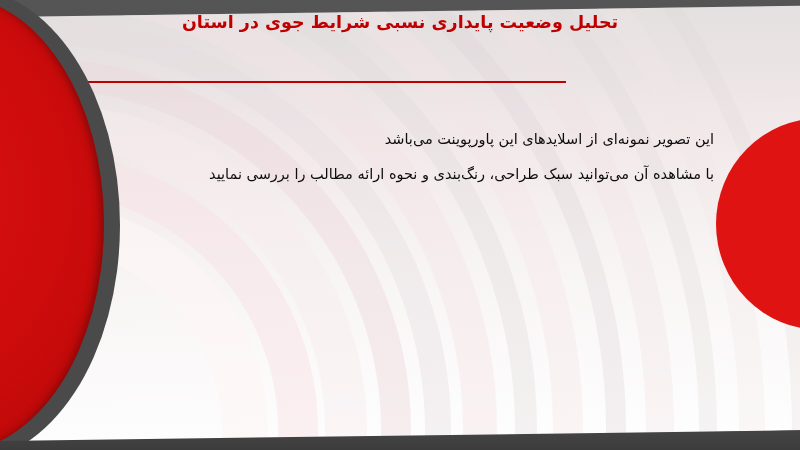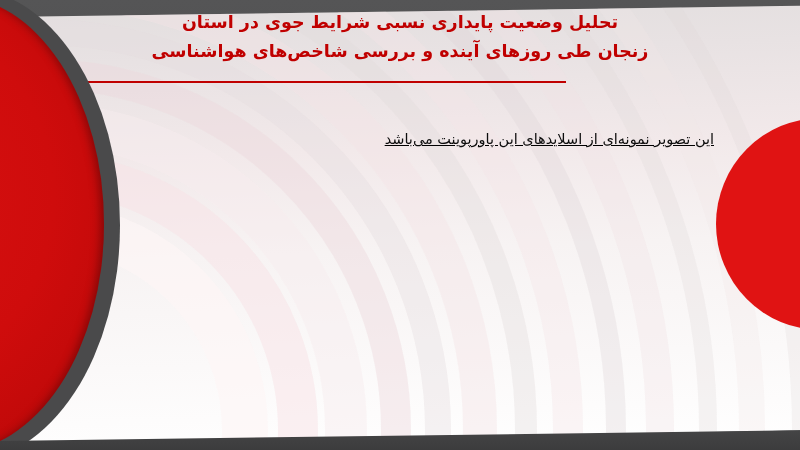--- a/index.html
+++ b/index.html
@@ -113,21 +113,20 @@
   }
 
   
   .body-wrap {
     position: absolute;
     right: 115px;
     top: 122px;
     width: 560px;
     direction: rtl;
     text-align: right;
-    text-decoration: underline;
   }
   .body-line {
     color: #0d0d0d;
     font-size: 14.5px;
     line-height: 35px;
     white-space: nowrap;
   }
 
   
   .bottom-band {
@@ -172,26 +171,26 @@
           <circle cx="40" cy="430" r="712" stroke="#f0e4e6" stroke-width="26" opacity="0.35"></circle>
           <circle cx="40" cy="430" r="760" stroke="#ded7d8" stroke-width="16" opacity="0.3"></circle>
         </g>
       </svg>
     </div>
 
     <div class="right-circle"></div>
 
     <div class="title-wrap">
       <div class="title-line">تحلیل وضعیت پایداری نسبی شرایط جوی در استان</div>
-      <div class="title-line">زنجان طی روزهای آینده و بررسی شاخص‌های هواشناسی</div>
     </div>
     <div class="title-underline"></div>
 
     <div class="body-wrap">
       <div class="body-line">این تصویر نمونه‌ای از اسلایدهای این پاورپوینت می‌باشد</div>
+      <div class="body-line">با مشاهده آن می‌توانید سبک طراحی، رنگ‌بندی و نحوه ارائه مطالب را بررسی نمایید</div>
     </div>
   </div>
 
   <div class="left-blob-rim"></div>
   <div class="left-blob"></div>
   <div class="left-blob-shade"></div>
 
   <div class="bottom-band"></div>
 
 </div>

